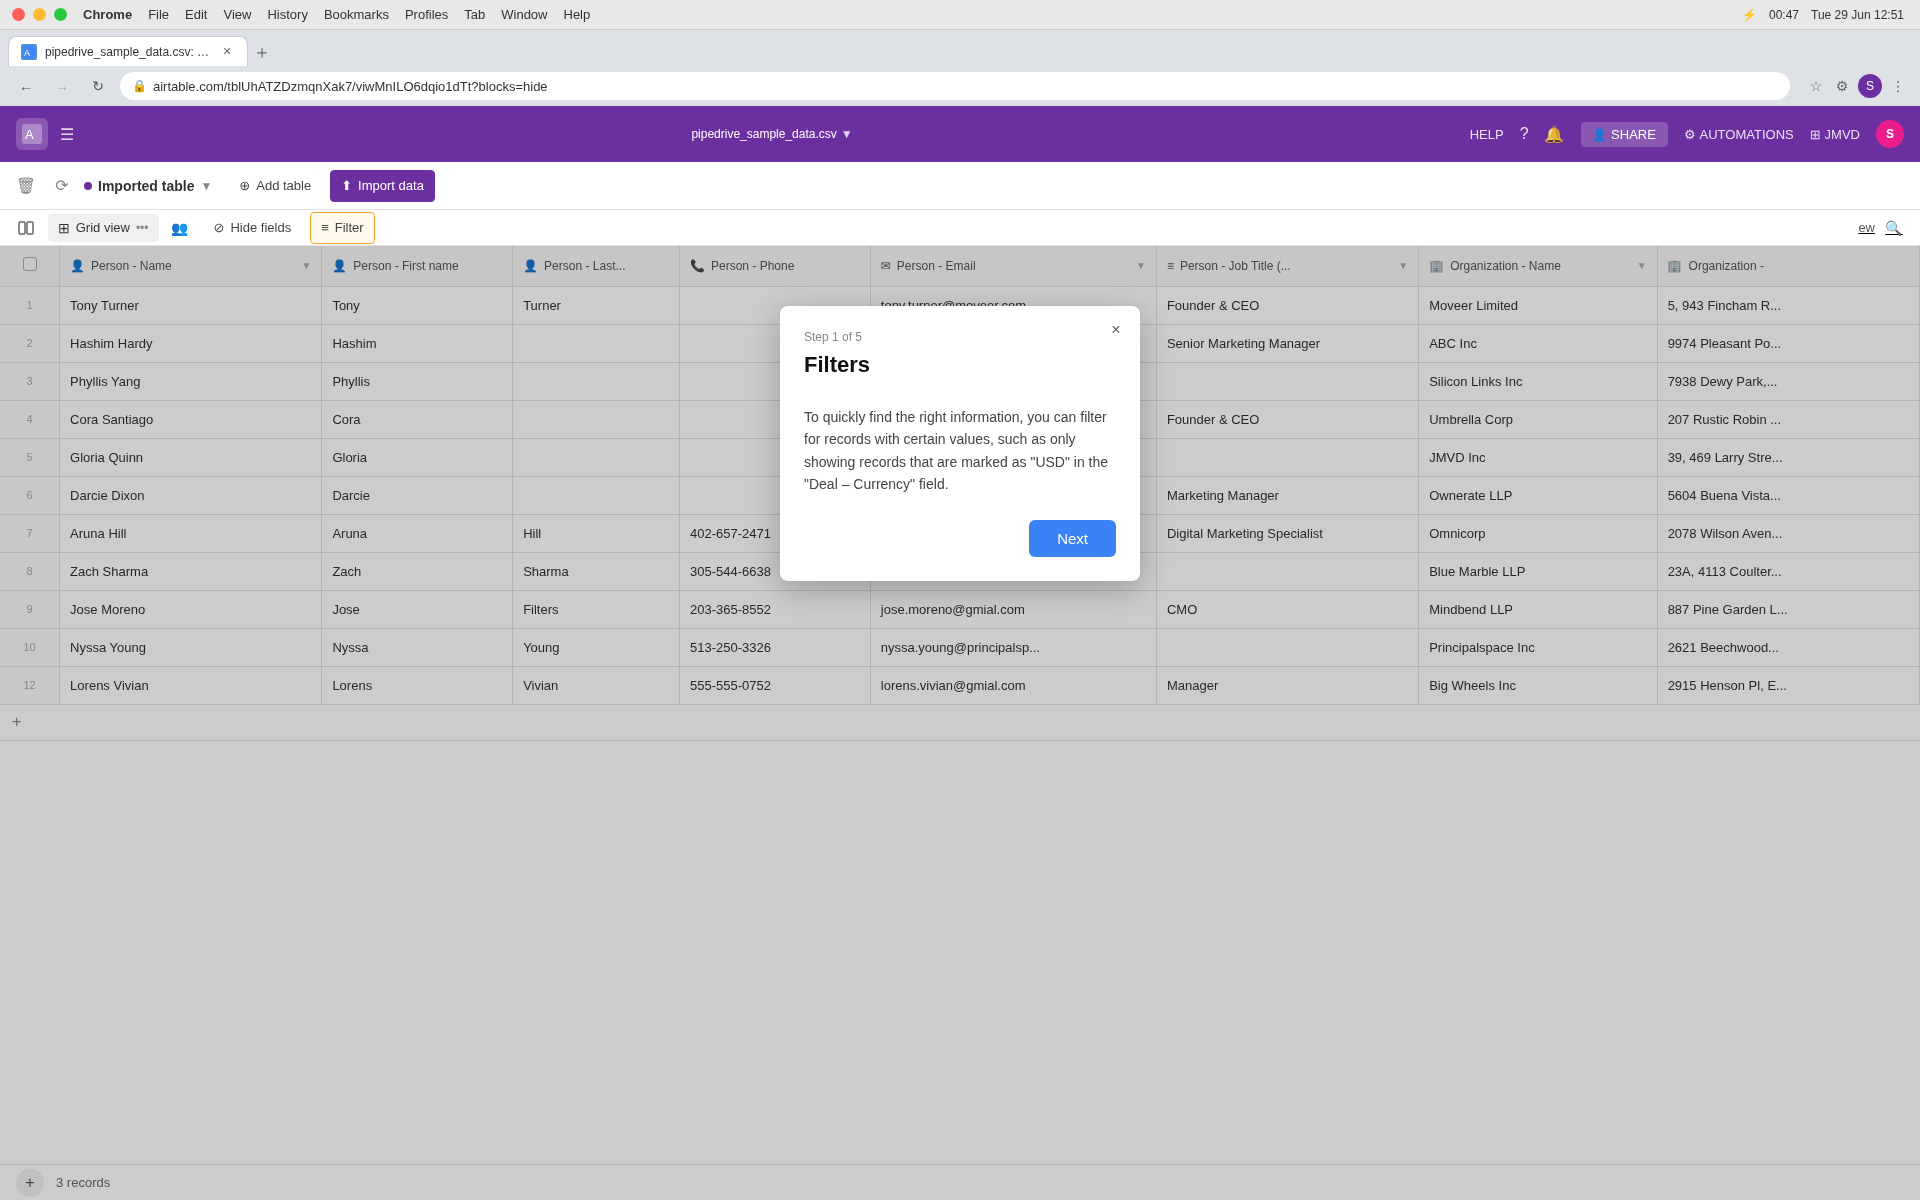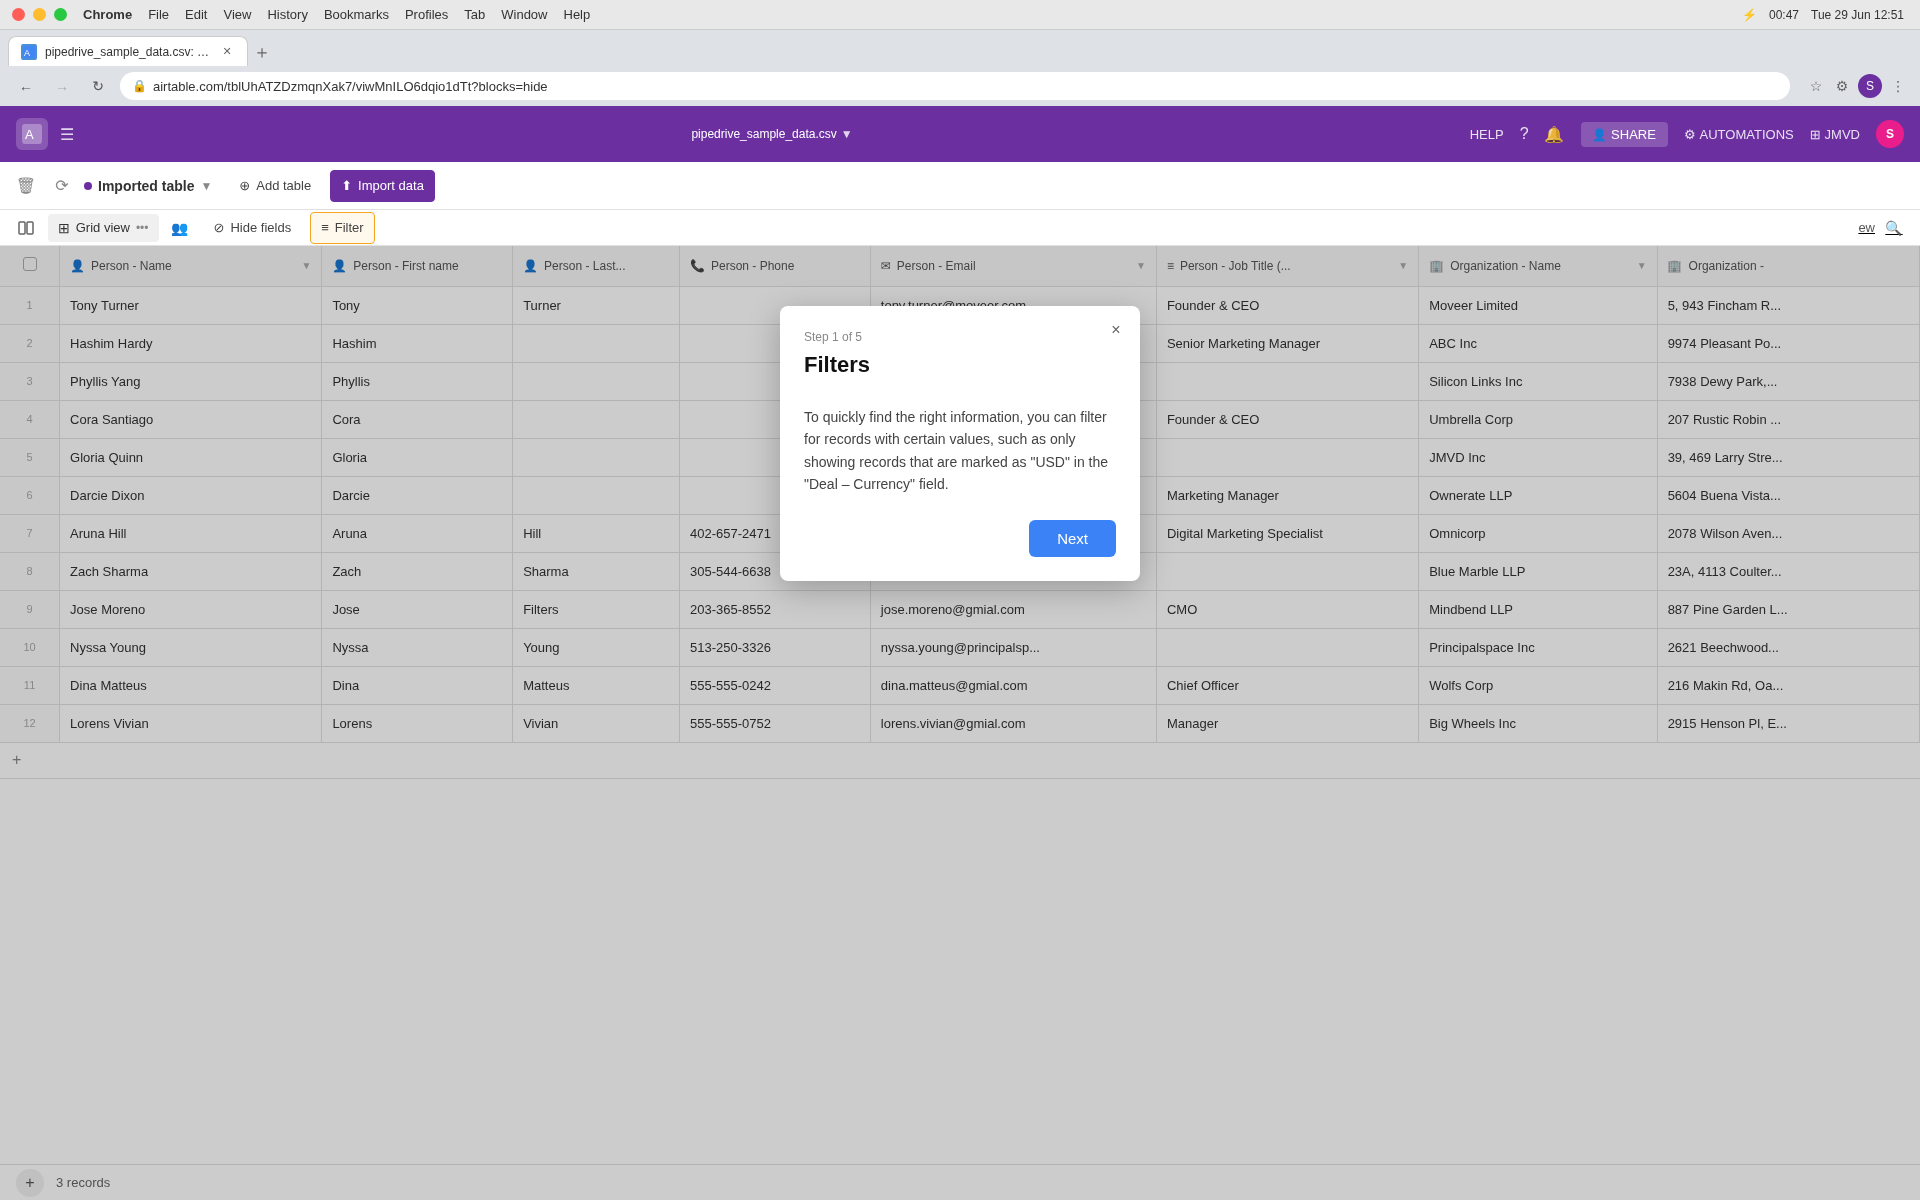--- a/index.html
+++ b/index.html
@@ -602,33 +602,20 @@
       <td>Nyssa</td>
       <td>Young</td>
       <td>513-250-3326</td>
       <td>nyssa.young@principalsp...</td>
       <td></td>
       <td>Principalspace Inc</td>
       <td>2621 Beechwood...</td>
     </tr>
             <tr>
       <td style="text-align:center;">
-        <span class="row-num">11</span>
-      </td>
-      <td>Dina Matteus</td>
-      <td>Dina</td>
-      <td>Matteus</td>
-      <td>555-555-0242</td>
-      <td>dina.matteus@gmial.com</td>
-      <td>Chief Officer</td>
-      <td>Wolfs Corp</td>
-      <td>216 Makin Rd, Oa...</td>
-    </tr>
-            <tr>
-      <td style="text-align:center;">
         <span class="row-num">12</span>
       </td>
       <td>Lorens Vivian</td>
       <td>Lorens</td>
       <td>Vivian</td>
       <td>555-555-0752</td>
       <td>lorens.vivian@gmial.com</td>
       <td>Manager</td>
       <td>Big Wheels Inc</td>
       <td>2915 Henson Pl, E...</td>

